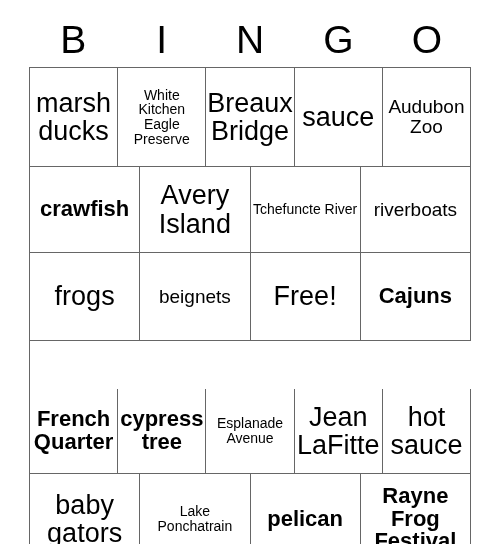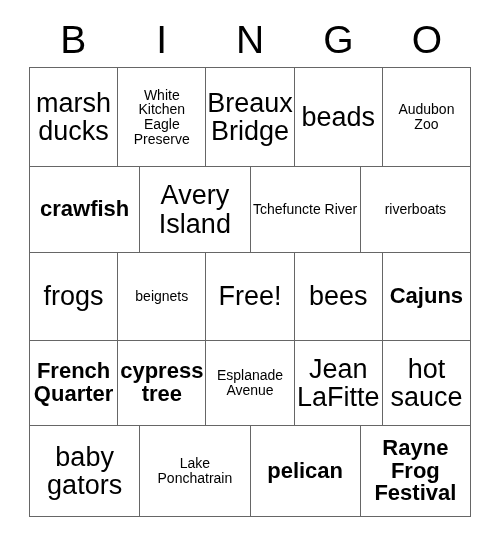--- a/index.html
+++ b/index.html
@@ -54,28 +54,28 @@
     justify-content: center;
     text-align: center;
     padding: 2px 2px;
     overflow: hidden;
     line-height: 1.04;
     color: #000000;
   }
   .r1 { height: 99px; }
   .r2 { height: 86px; }
   .r3 { height: 88px; text-align: center; }
-  .r4 { height: 85px; }
+  .r4 { height: 85px; margin-top: 48px; }
   .r5 { height: 91px; }
 
   
   .fs-xl   { font-size: 27px; }
   .fs-lg   { font-size: 27px; }
   .fs-md   { font-size: 22px; font-weight: bold; }
-  .fs-sm   { font-size: 14px; }
+  .fs-sm   { font-size: 19px; }
   .fs-xs   { font-size: 14px; }
   .cell span { display: block; }
 </style>
 </head>
 <body>
 
 <div class="card">
 
   <div class="header-row">
     <div class="header-cell">B</div>
@@ -91,21 +91,21 @@
       <div class="cell r1 fs-xl">
           <span>marsh ducks</span>
         </div>
       <div class="cell r1 fs-xs">
           <span>White Kitchen Eagle Preserve</span>
         </div>
       <div class="cell r1 fs-lg">
           <span>Breaux Bridge</span>
         </div>
       <div class="cell r1 fs-xl">
-          <span>beads</span>
+          <span>sauce</span>
         </div>
       <div class="cell r1 fs-sm">
           <span>Audubon Zoo</span>
         </div>
     </div>
 
     <div class="grid-row">
       <div class="cell r2 fs-md">
           <span>crawfish</span>
         </div>
@@ -122,23 +122,20 @@
 
     <div class="grid-row">
       <div class="cell r3 fs-xl">
           <span>frogs</span>
         </div>
       <div class="cell r3 fs-sm">
           <span>beignets</span>
         </div>
       <div class="cell r3 fs-xl">
           <span>Free!</span>
-        </div>
-      <div class="cell r3 fs-xl">
-          <span>bees</span>
         </div>
       <div class="cell r3 fs-md">
           <span>Cajuns</span>
         </div>
     </div>
 
     <div class="grid-row">
       <div class="cell r4 fs-md">
           <span>French Quarter</span>
         </div>

